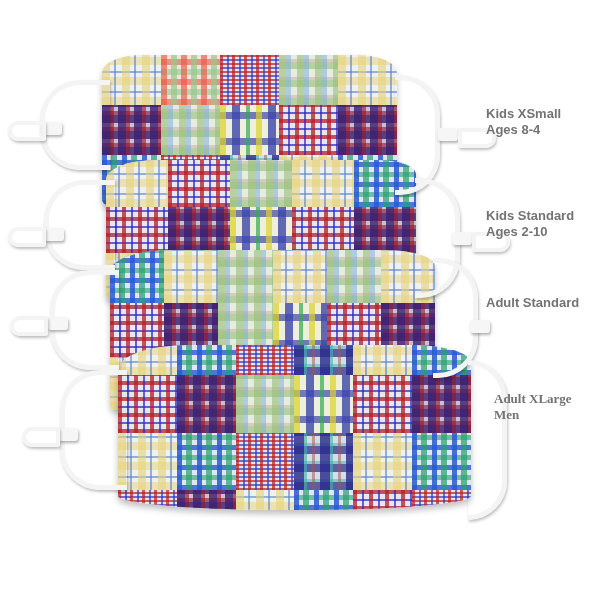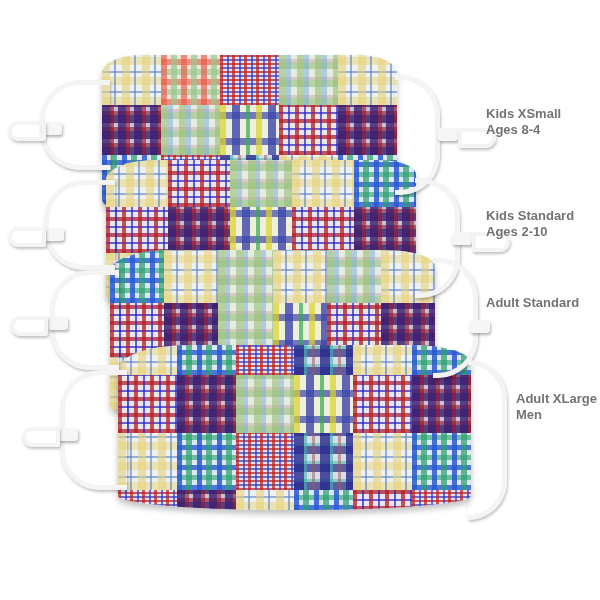--- a/index.html
+++ b/index.html
@@ -168,16 +168,16 @@
   <span>Kids XSmall</span>
   <span>Ages 8-4</span>
 </div>
 <div class="label" style="left:486px;top:208px;">
   <span>Kids Standard</span>
   <span>Ages 2-10</span>
 </div>
 <div class="label" style="left:486px;top:287px;margin-top:8px;">
   <span>Adult Standard</span>
 </div>
-<div class="label" style="left:516px;top:391px;">
+<div class="label" style="left:494px;top:391px;font-family:Liberation Serif, serif;">
   <span>Adult XLarge</span>
   <span>Men</span>
 </div>
 
 </body></html>

